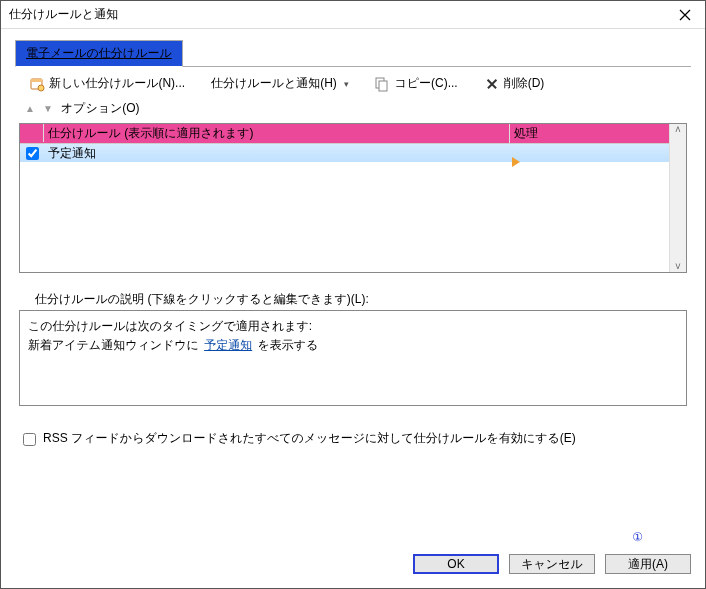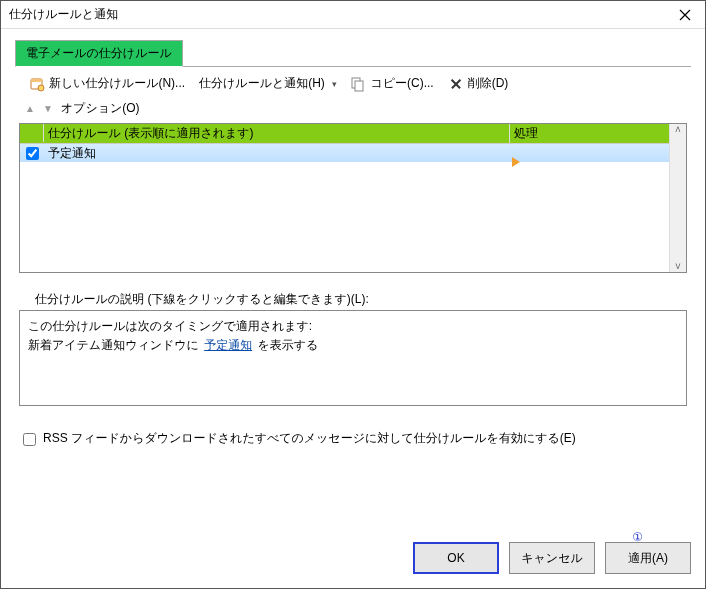--- a/index.html
+++ b/index.html
@@ -8,28 +8,28 @@
          border: 1px solid #555; position: relative; }
   .titlebar { display: flex; align-items: center; height: 28px; padding: 0 0 0 8px;
               border-bottom: 1px solid #ddd; }
   .titlebar .title { flex: 1; font-size: 12px; }
   .titlebar .closebtn { width: 40px; height: 28px; display: flex; align-items: center;
                         justify-content: center; font-size: 14px; }
   .content { padding: 10px 14px 0 14px; }
   .tabs { display: flex; border-bottom: 1px solid #aaa; }
   .tab { padding: 4px 10px 4px 10px; border: 1px solid #aaa; border-bottom: none;
          background: #f4f4f4; margin-right: 0; position: relative; top: 1px; }
-  .tab.active { background: #22c55e; border-bottom: 1px solid #fff; }
-  .toolbar { display: flex; align-items: center; gap: 6px; padding: 6px 4px 4px 10px; }
+  .tab.active { background: #1d4ed8; border-bottom: 1px solid #fff; text-decoration: underline; }
+  .toolbar { display: flex; align-items: center; gap: 18px; padding: 6px 4px 4px 10px; }
   .tbtn { display: inline-flex; align-items: center; gap: 4px; padding: 2px 4px; }
   .ico { width: 16px; height: 16px; display: inline-block; }
   .subbar { display: flex; align-items: center; gap: 8px; padding: 2px 4px 6px 10px; }
   .arrow { font-size: 10px; color: #999; }
   .listbox { border: 1px solid #888; height: 150px; margin: 0 4px; position: relative; }
-  .listhead { display: flex; background: #84cc16; border-bottom: 1px solid #ccc;
+  .listhead { display: flex; background: #ec4899; border-bottom: 1px solid #ccc;
               font-size: 12px; }
   .lh-chk { width: 24px; border-right: 1px solid #ddd; height: 18px; }
   .lh-name { flex: 0 0 466px; border-right: 1px solid #ddd; padding: 1px 4px; }
   .lh-proc { flex: 1; padding: 1px 4px; }
   .listrow { display: flex; align-items: center; height: 18px;
              background: linear-gradient(#d6ecff,#bfe0ff); }
   .lr-chk { width: 24px; display: flex; align-items: center; justify-content: center; }
   .lr-chk input { margin: 0; }
   .lr-name { flex: 0 0 466px; padding: 0 4px; }
   .lr-proc { flex: 1; position: relative; }
@@ -37,21 +37,21 @@
              background: #f0f0f0; border-left: 1px solid #ddd;
              display: flex; flex-direction: column; justify-content: space-between;
              align-items: center; color: #666; font-size: 10px; }
   .desc-label { margin: 18px 4px 2px 20px; }
   .descbox { border: 1px solid #888; margin: 0 4px; height: 96px; padding: 6px 8px;
              line-height: 1.6; }
   .linkish { color: #0a4aa8; text-decoration: underline; padding: 0 2px; }
   .rss { margin: 24px 4px 0 4px; display: flex; align-items: flex-start; gap: 4px; }
   .footer { position: absolute; bottom: 14px; right: 14px; display: flex;
             align-items: center; gap: 10px; }
-  .btn { min-width: 86px; height: 32px; border: 1px solid #888; background: #e9e9e9;
+  .btn { min-width: 86px; height: 20px; border: 1px solid #888; background: #e9e9e9;
          display: inline-flex; align-items: center; justify-content: center;
          font-size: 12px; }
   .btn.ok { border: 2px solid #2a3fd6; background: #e6e6e6; }
   .annot { position: absolute; right: 62px; bottom: 44px; color: #2a3fd6;
            font-size: 12px; }
   .drop::after { content: "▾"; font-size: 9px; margin-left: 3px; color: #555; }
   .x-ico::before, .x-ico::after { content: ""; position: absolute; width: 12px; height: 1.5px;
      background: #333; top: 7px; left: 2px; }
   .x-ico { position: relative; }
   .x-ico::before { transform: rotate(45deg); }

